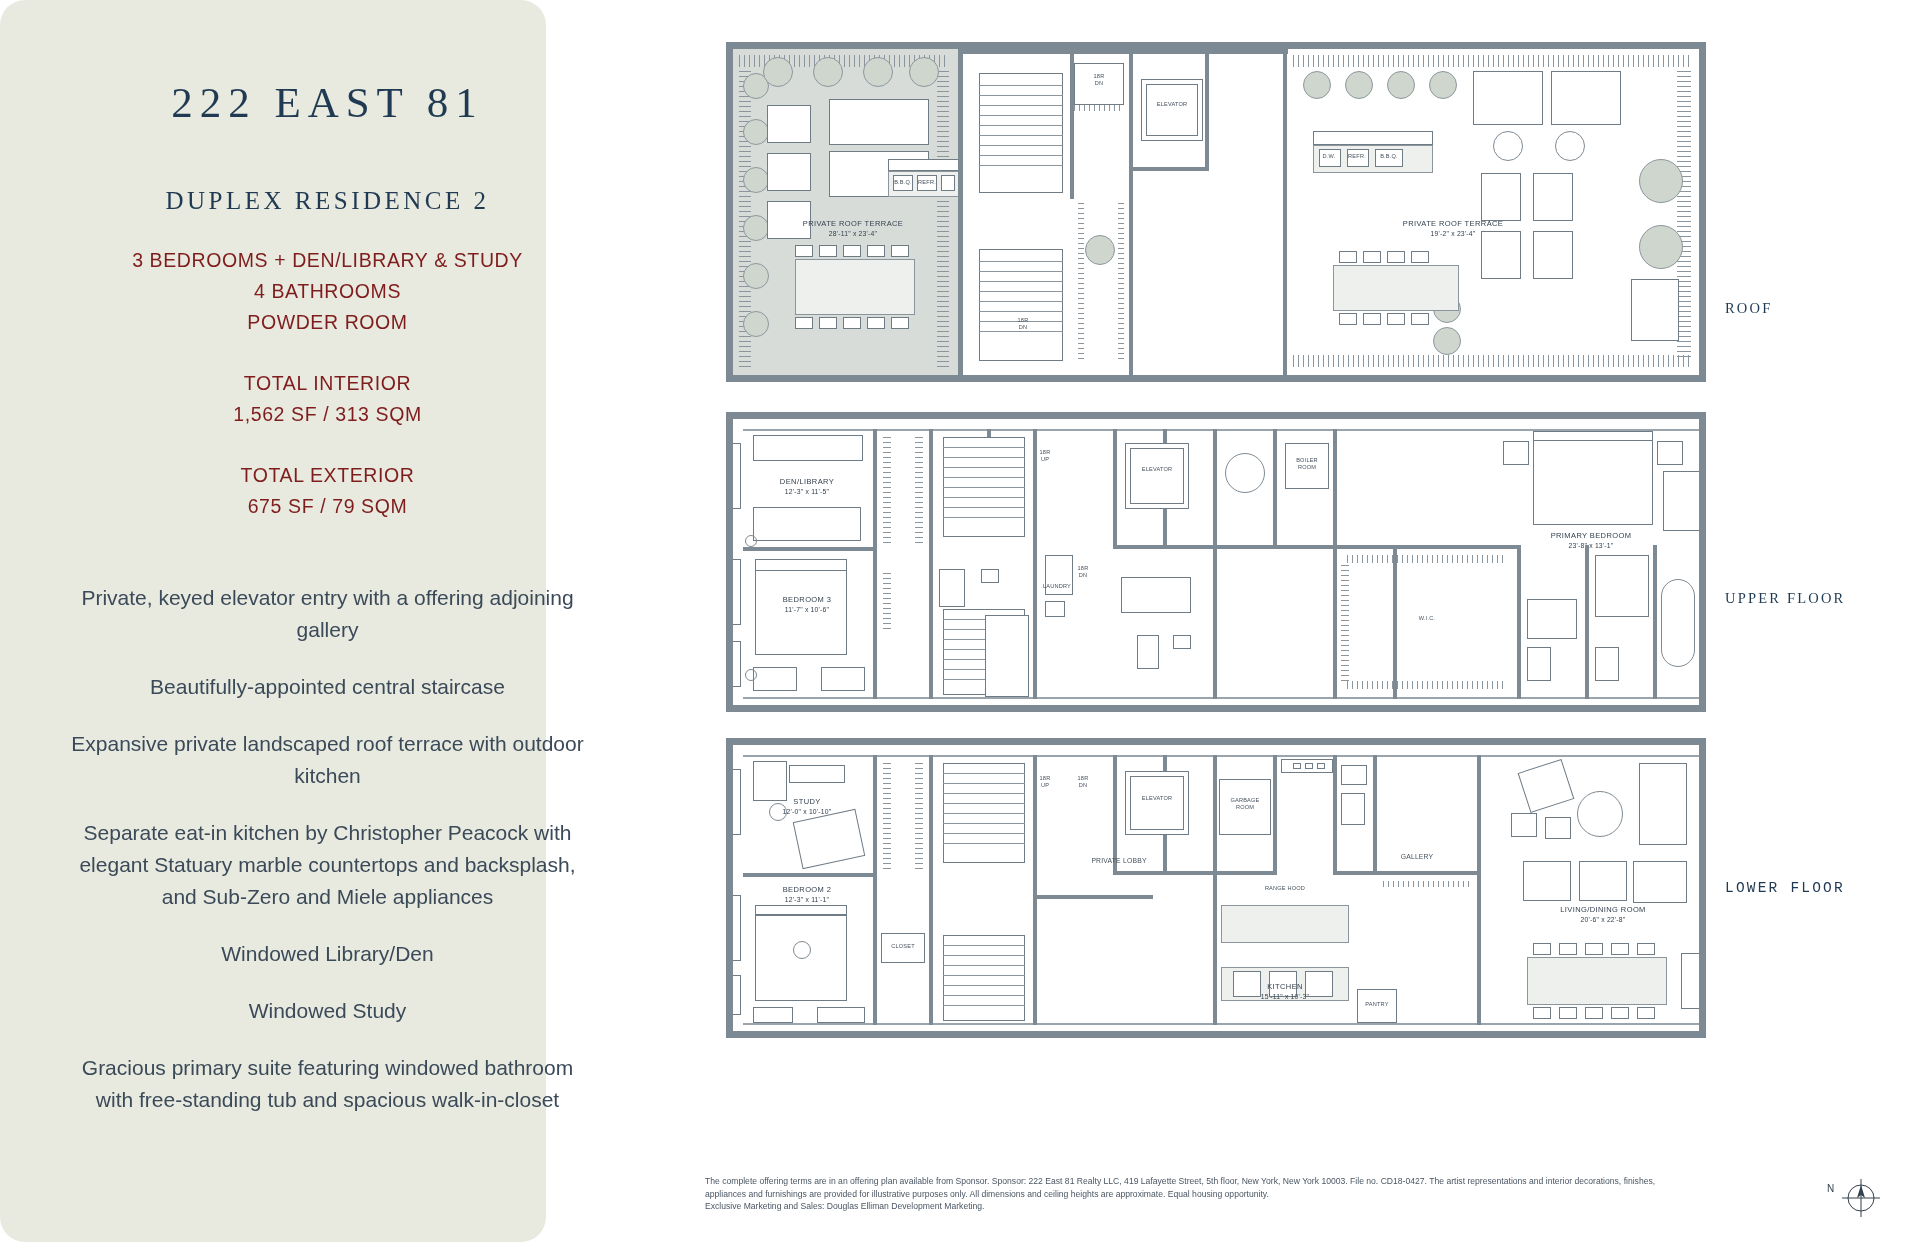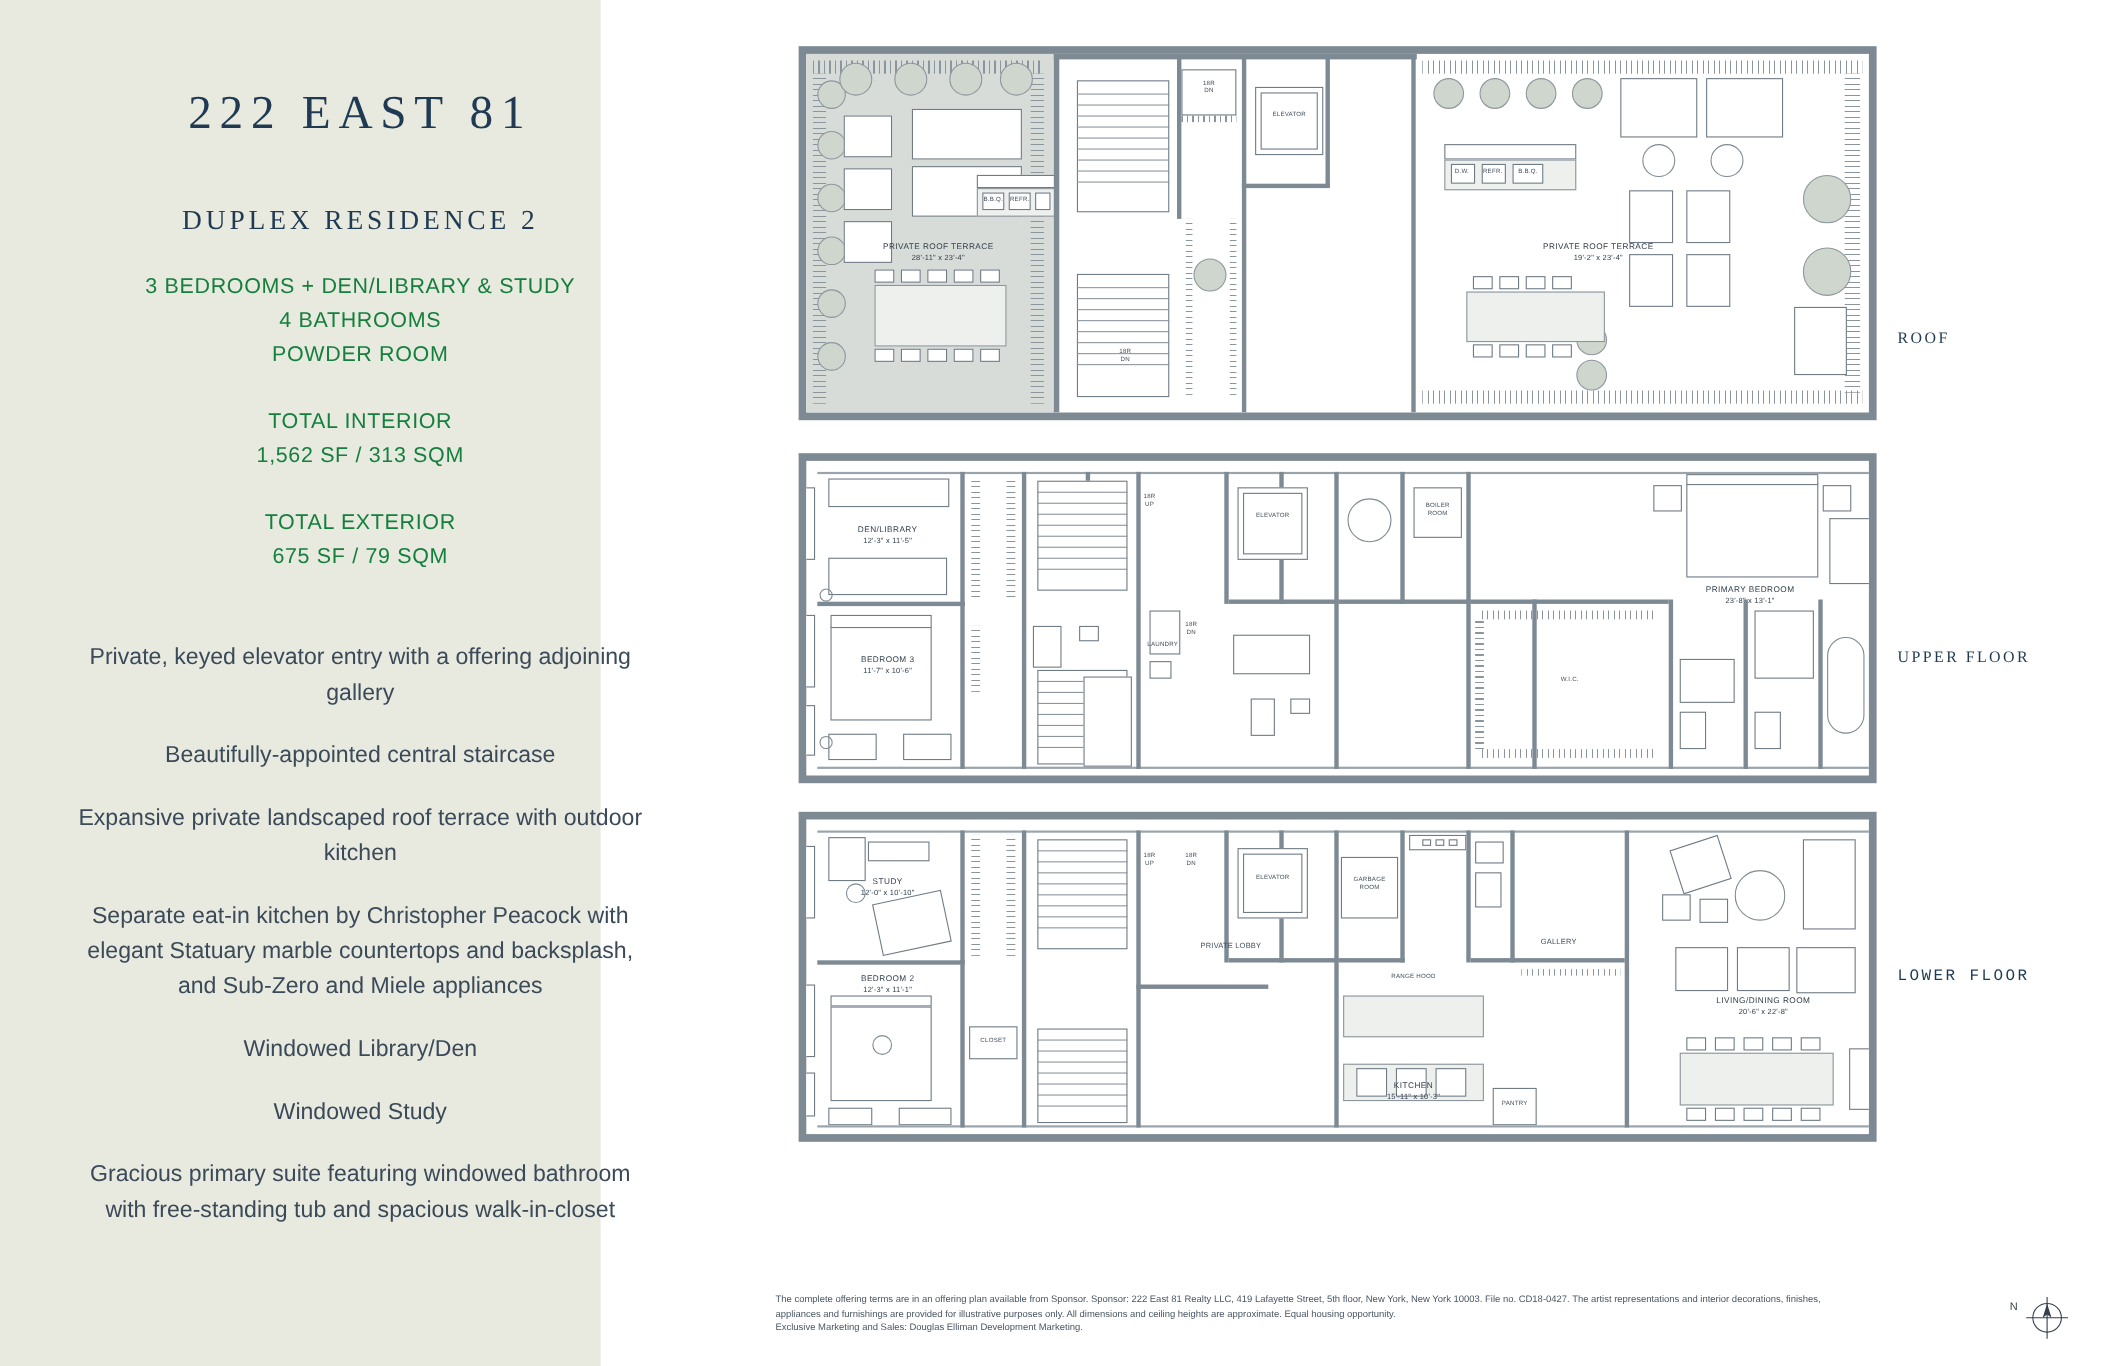--- a/index.html
+++ b/index.html
@@ -9,40 +9,41 @@
     font-family:"Liberation Sans", sans-serif;
     color:#2d3b4a;
     overflow:hidden;
   }
   .page{position:relative;width:1920px;height:1242px;}
 
   
   .left-panel{
     position:absolute;left:0;top:0;width:546px;height:1242px;
     background:#e8e9df;
+    border-radius:25px;
   }
   .left-inner{
     position:absolute;left:0;top:0;width:655px;
     text-align:center;
   }
   .title{
     margin-top:78px;
     font-family:"Liberation Serif", serif;
     font-size:43px;letter-spacing:7px;color:#1f3a52;
     font-weight:400;
   }
   .subtitle{
     margin-top:60px;
     font-family:"Liberation Serif", serif;
     font-size:25px;letter-spacing:3.5px;color:#1f3a52;
     font-weight:400;
   }
   .spec-block{
     margin-top:30px;
-    font-size:19.5px;line-height:31px;letter-spacing:.6px;color:#15803d;
+    font-size:19.5px;line-height:31px;letter-spacing:.6px;color:#7f1d1d;
   }
   .spec-gap{margin-top:30px;}
   .features{
     margin-top:60px;
     font-size:21px;line-height:32px;color:#3b4a59;
     padding:0 70px;
   }
   .feature{margin-bottom:25px;}
 
   

